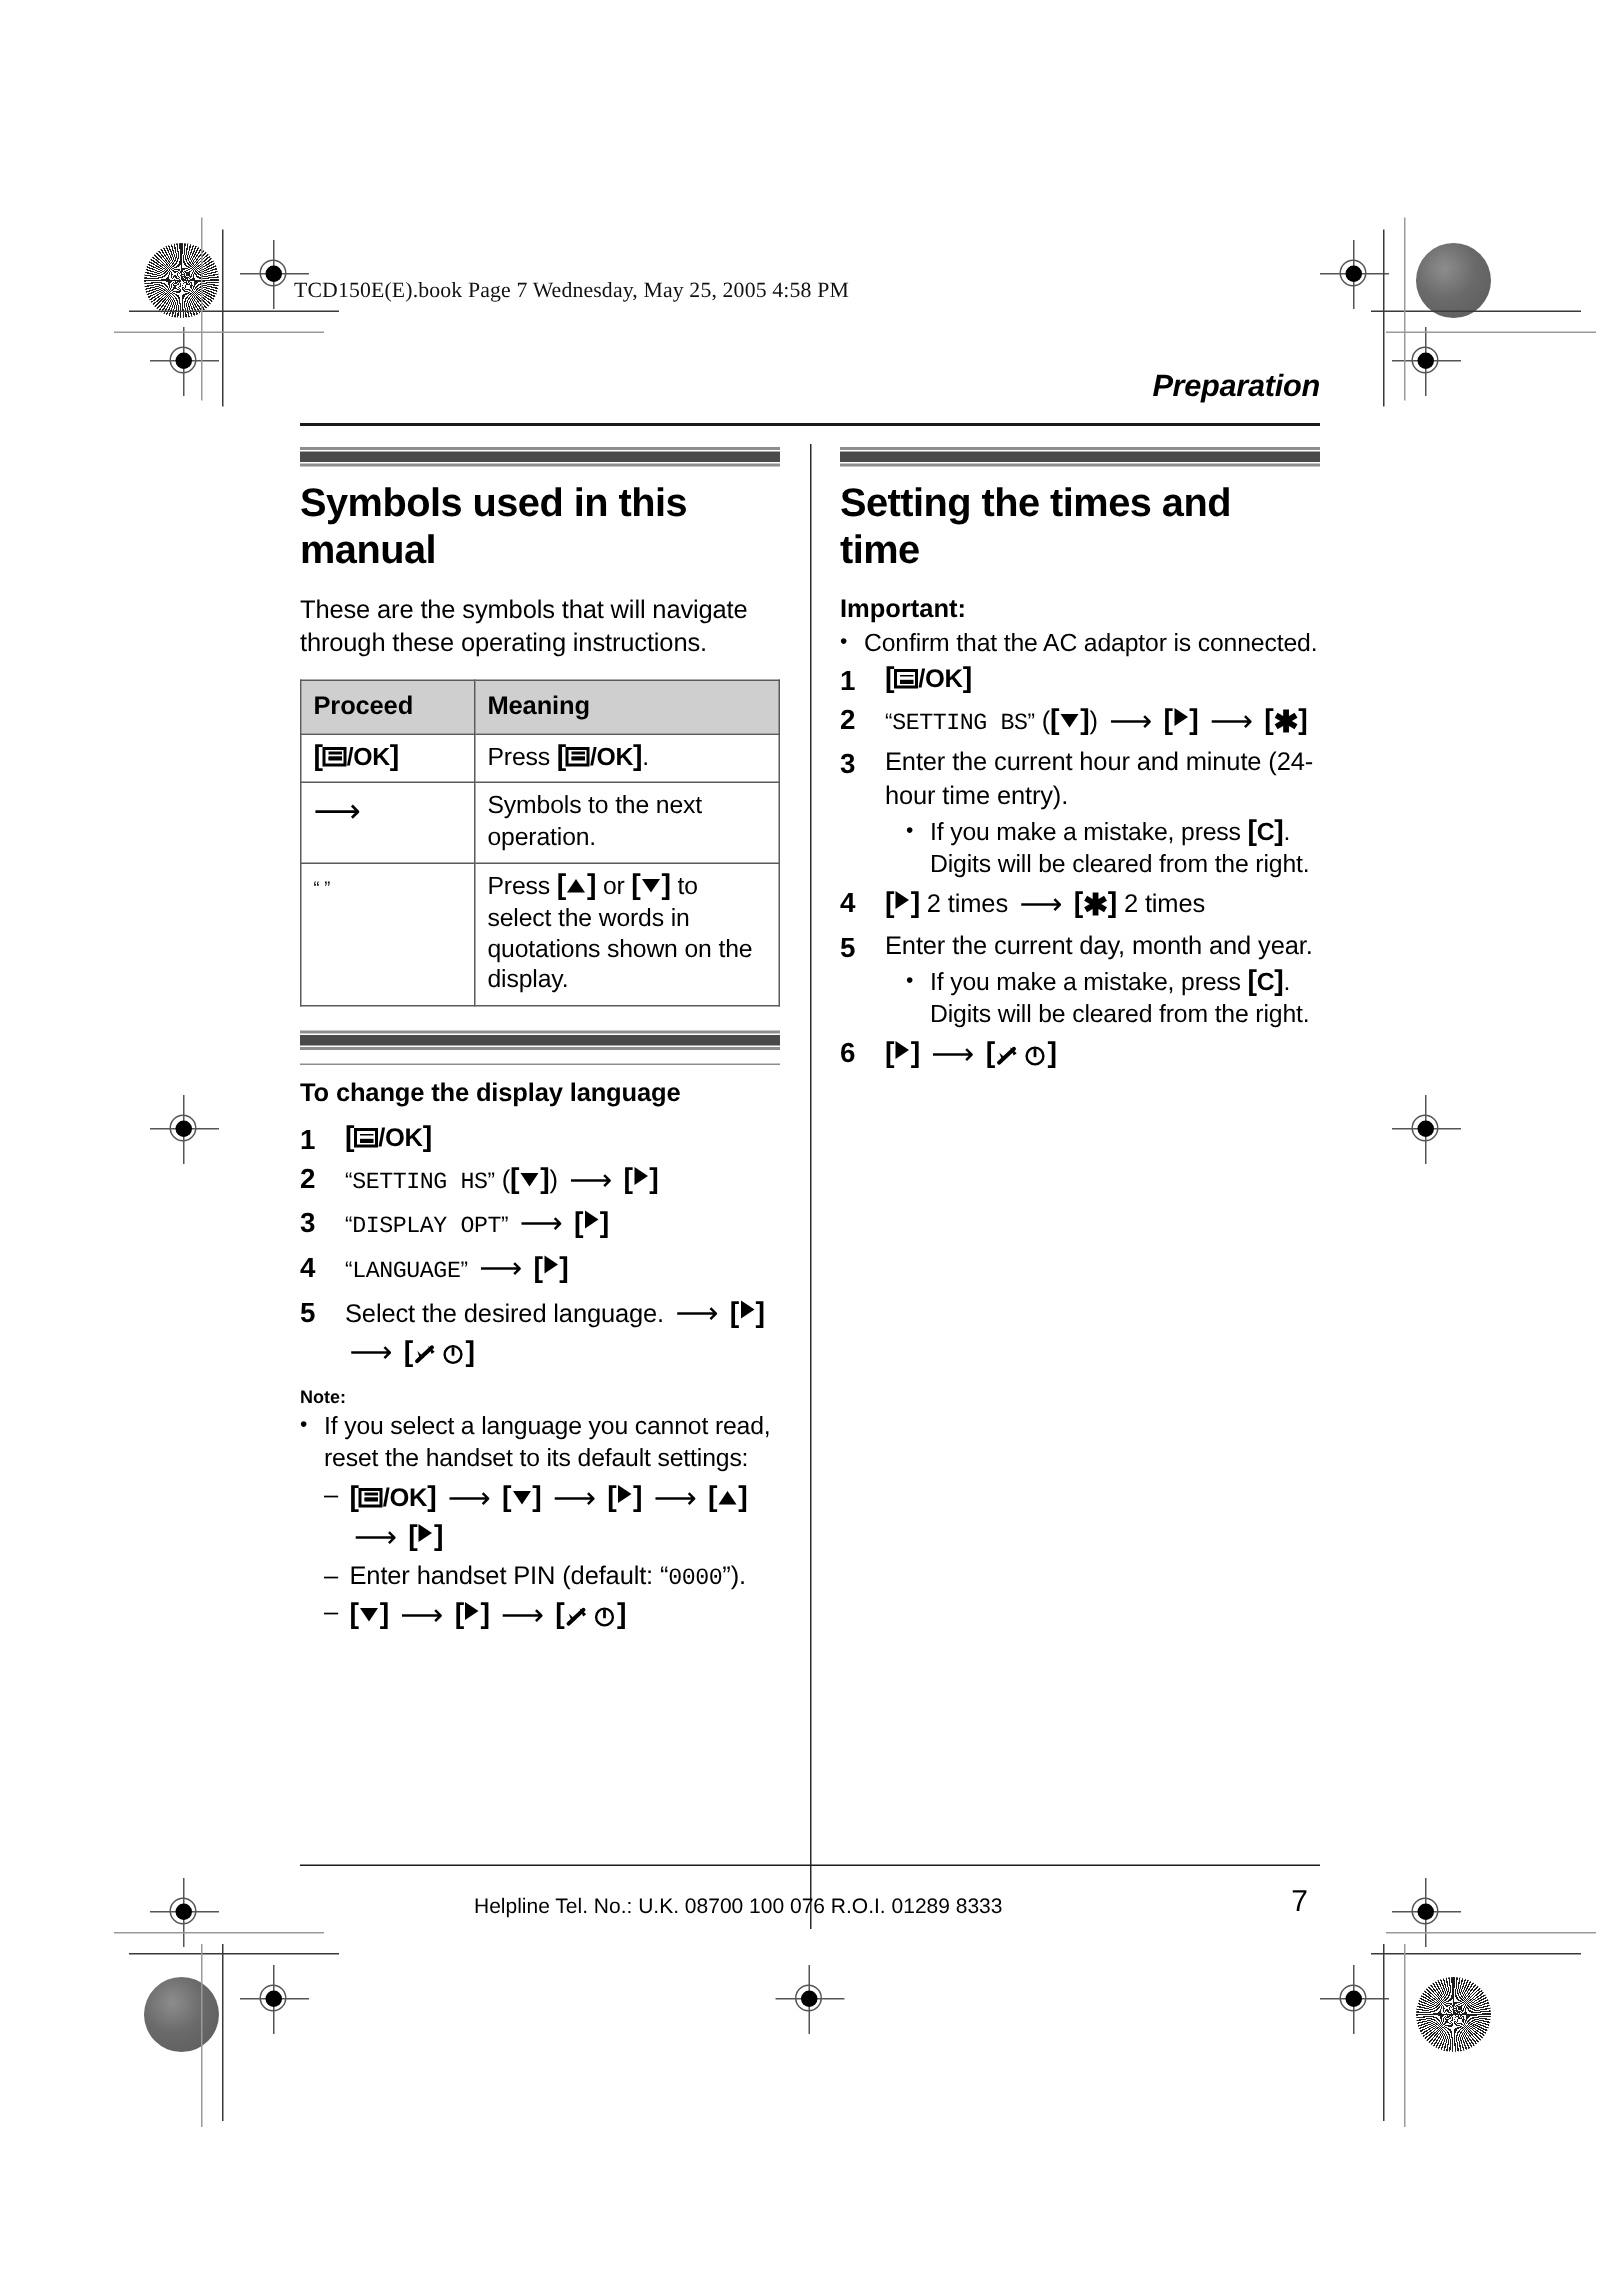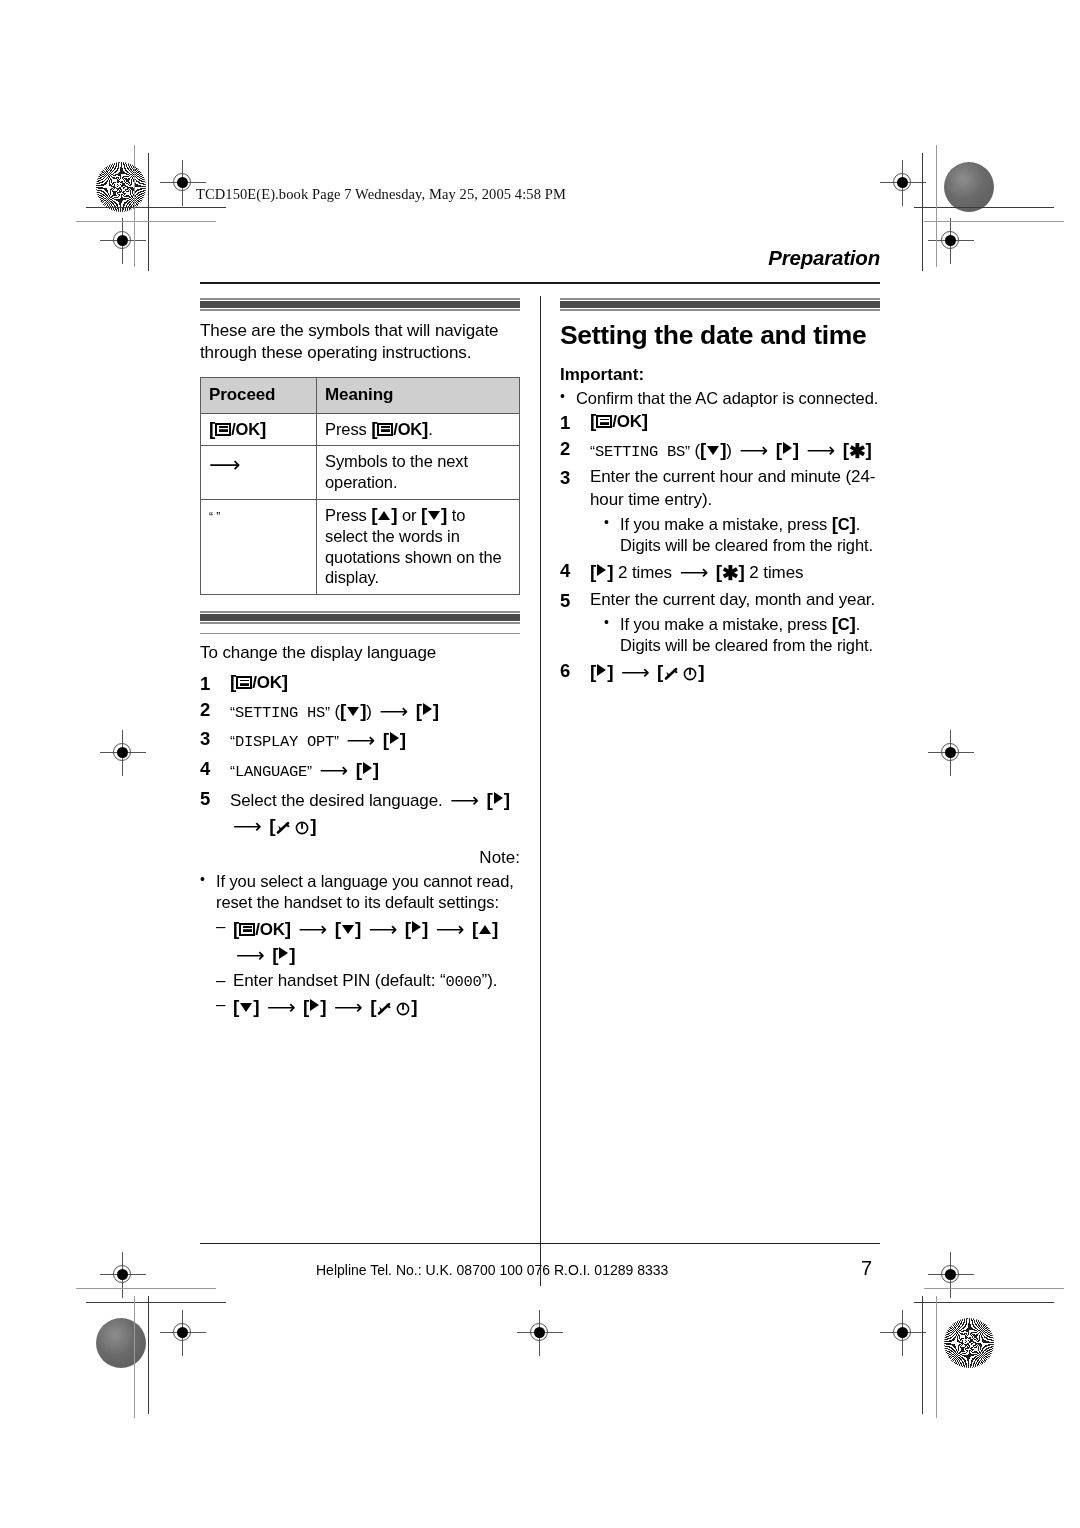--- a/index.html
+++ b/index.html
@@ -172,21 +172,21 @@
 
   .sub-rule {
     width: 100%;
     height: 1.4px;
     background: #8d8d8d;
     margin: 6px 0 9px 0;
   }
   h2.sub {
     margin: 0 0 9px 0;
     font-size: 17px;
-    font-weight: normal;
+    font-weight: bold;
     letter-spacing: -0.1px;
   }
 
   p.body {
     margin: 0 0 13px 0;
     font-size: 17px;
     line-height: 1.31;
     letter-spacing: -0.1px;
   }
 
@@ -276,23 +276,22 @@
   }
   ul.dashes > li::before {
     content: "\2013";
     position: absolute;
     left: 0;
     top: 0;
   }
 
   h3.note {
     margin: 8px 0 3px 0;
-    font-size: 17px;
-    font-weight: normal;
-    text-align: right;
+    font-size: 12px;
+    font-weight: bold;
   }
   h3.important {
     margin: 0 0 3px 0;
     font-size: 17px;
     font-weight: bold;
   }
 
   
   .key {
     font-weight: bold;
@@ -451,20 +450,21 @@
   <div class="head-rule"></div>
   <div class="col-divider"></div>
 
   <div class="col col-left">
 
     <div class="h1-bar">
       <div class="b1"></div>
         <div class="b2"></div>
         <div class="b3"></div>
     </div>
+    <h1 class="sec">Symbols used in this manual</h1>
 
     <p class="body">These are the symbols that will navigate through these operating instructions.</p>
 
     <table class="symtab">
       <colgroup>
           <col class="c1">
           <col>
         </colgroup>
       <thead>
         <tr>
@@ -586,21 +586,21 @@
     </ul>
   </div>
 
   <div class="col col-right">
 
     <div class="h1-bar">
       <div class="b1"></div>
         <div class="b2"></div>
         <div class="b3"></div>
     </div>
-    <h1 class="sec">Setting the date and time</h1>
+    <h1 class="sec">Setting the times and time</h1>
 
     <h3 class="important">Important:</h3>
     <ul class="bullets">
       <li>Confirm that the AC adaptor is connected.</li>
     </ul>
 
     <ol class="steps">
       <li>
         <span class="num">1</span>
         <span class="key"><span class="brk">[</span><span class="menu-ico"></span>/OK<span class="brk">]</span></span>

